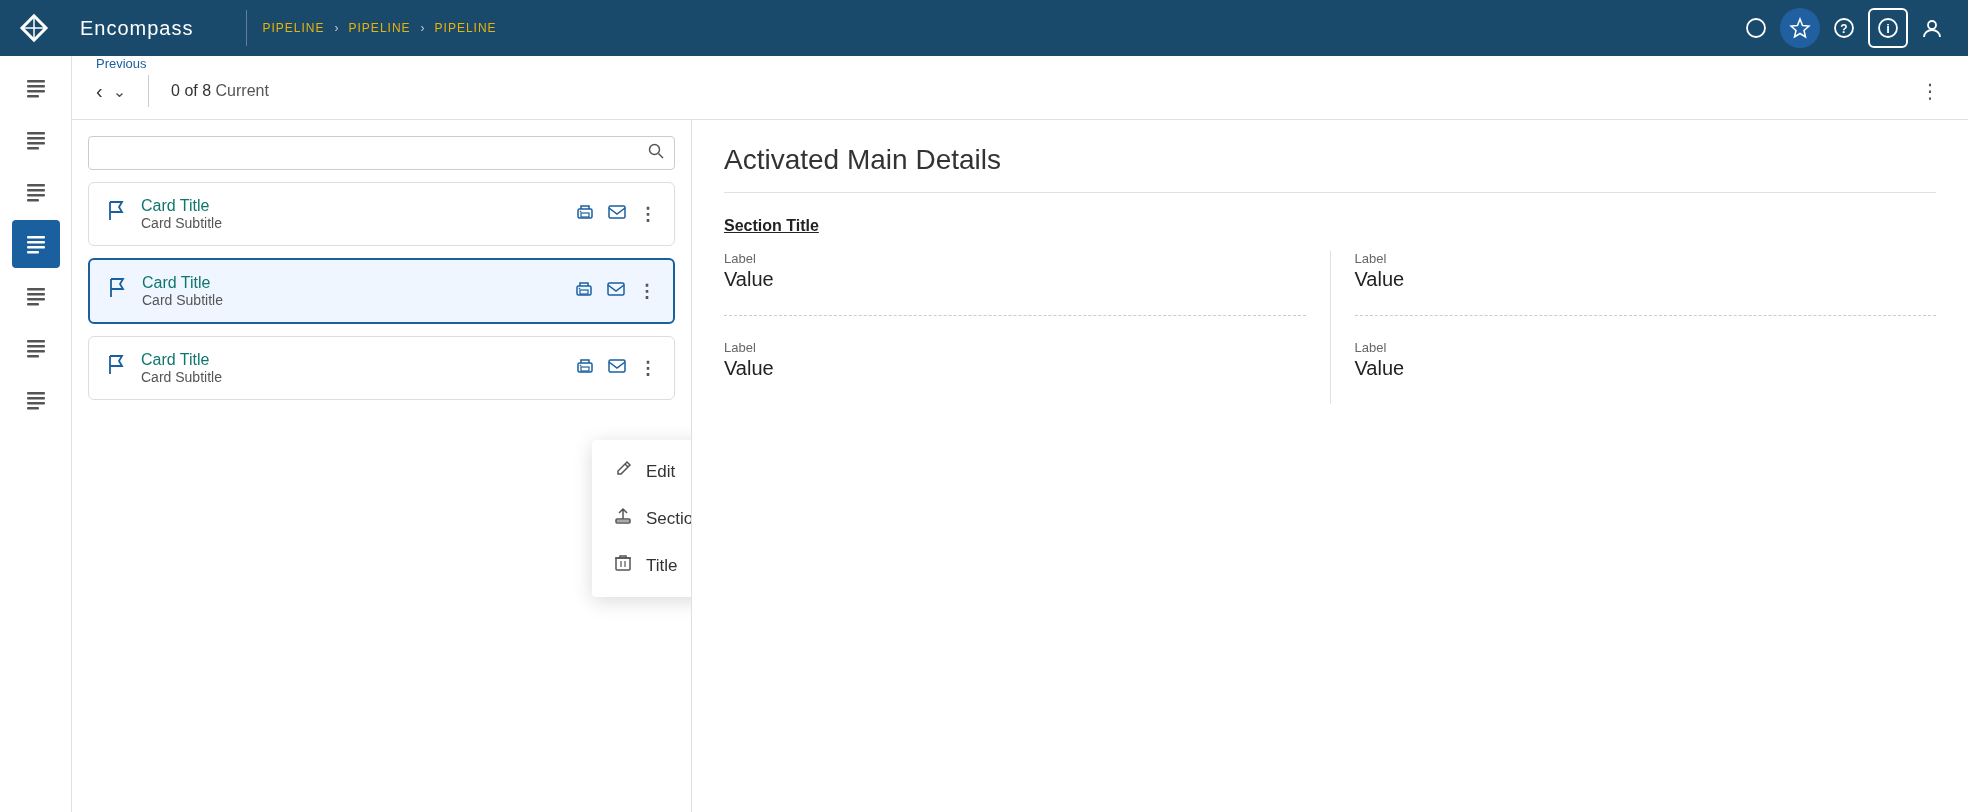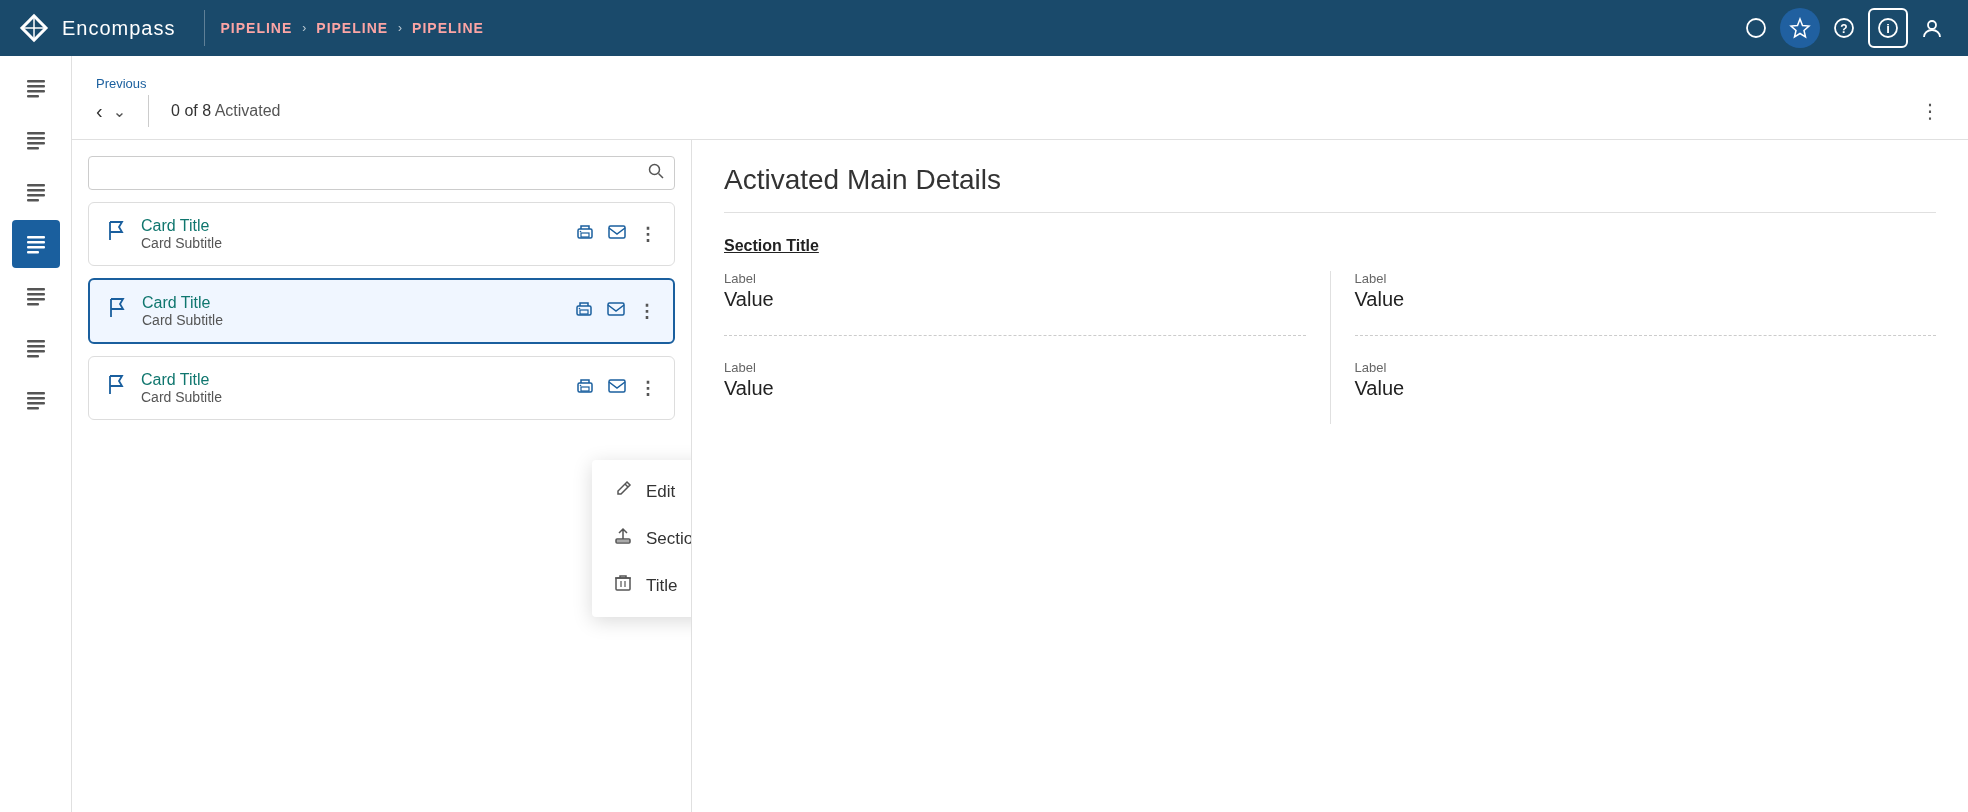--- a/index.html
+++ b/index.html
@@ -10,22 +10,22 @@
       display: flex;
       align-items: center;
       background: #1a4a6b;
       height: 56px;
       padding: 0 16px;
       color: white;
     }
     .logo-area {
       display: flex;
       align-items: center;
-      gap: 10px;
-      margin-right: 12px;
+      gap: 28px;
+      margin-right: 36px;
       text-align: center;
     }
     .logo-diamond {
       width: 36px;
       height: 36px;
     }
     .logo-text {
       color: white;
       font-size: 20px;
       font-weight: 300;
@@ -37,23 +37,23 @@
       background: rgba(255,255,255,0.3);
       margin: 0 16px;
     }
     .breadcrumb-area {
       display: flex;
       align-items: center;
       gap: 10px;
       flex: 1;
     }
     .breadcrumb-item {
-      color: #fca5a5;
-      font-size: 14px;
-      font-weight: 700;
+      color: #eab308;
+      font-size: 12px;
+      font-weight: 400;
       letter-spacing: 1px;
       text-transform: uppercase;
     }
     .breadcrumb-chevron {
       color: rgba(255,255,255,0.7);
       font-size: 12px;
     }
     .nav-actions {
       display: flex;
       align-items: center;
@@ -120,21 +120,21 @@
     
     .content-area {
       flex: 1;
       background: white;
       display: flex;
       flex-direction: column;
     }
 
     
     .page-header {
-      padding: 20px 24px 0 24px;
+      padding: 0 24px 0 24px;
       border-bottom: 1px solid #e0e0e0;
     }
     .back-link {
       color: #1a5f9e;
       font-size: 13px;
       cursor: pointer;
       display: flex;
       align-items: center;
       gap: 4px;
       margin-bottom: 4px;
@@ -478,21 +478,21 @@
       <div class="back-link">
         <span>Previous</span>
       </div>
       <div class="page-title-row">
         <div class="page-title-left">
           <span class="back-arrow">‹</span>
           <span class="dropdown-arrow">⌄</span>
           <div class="title-divider"></div>
           <span class="selection-info">
             <span class="selection-count">0 of 8</span>
-            <span> </span><span>Activated</span>
+            <span> </span><span>Current</span>
           </span>
         </div>
         <button class="more-btn">⋮</button>
       </div>
     </div>
 
     <div class="two-col">
 
       <div class="cards-panel">
 

